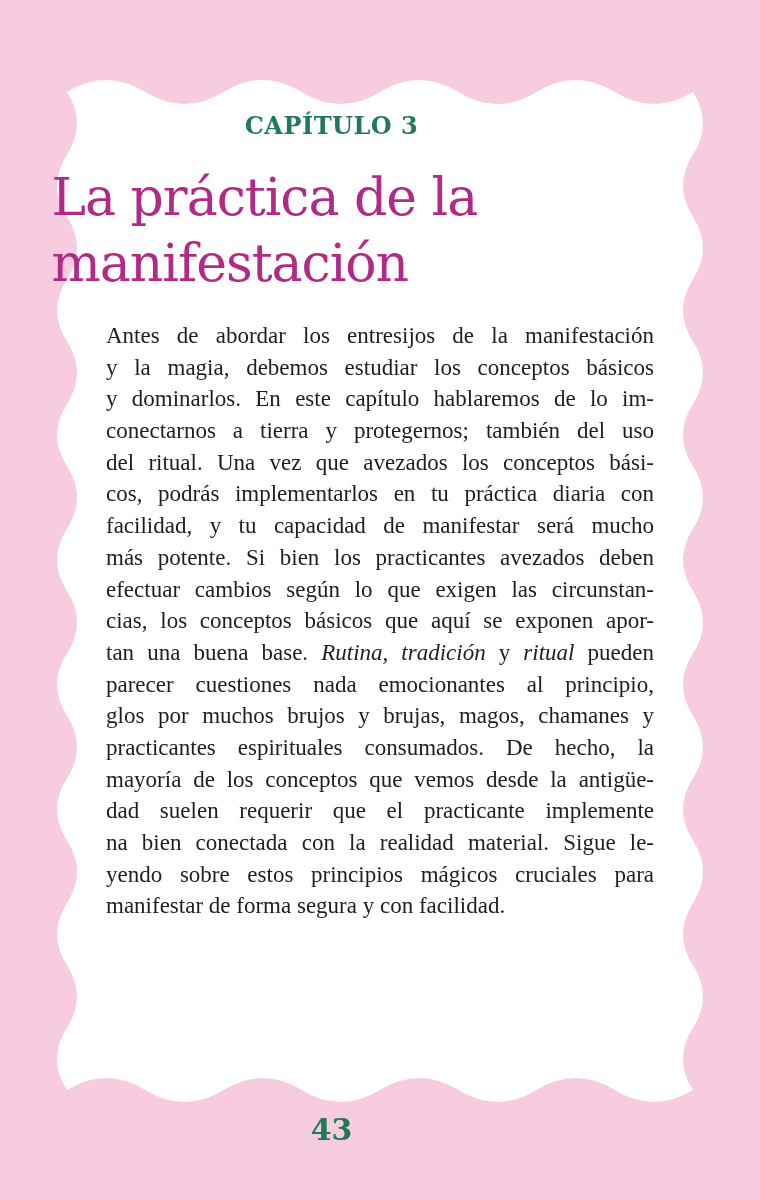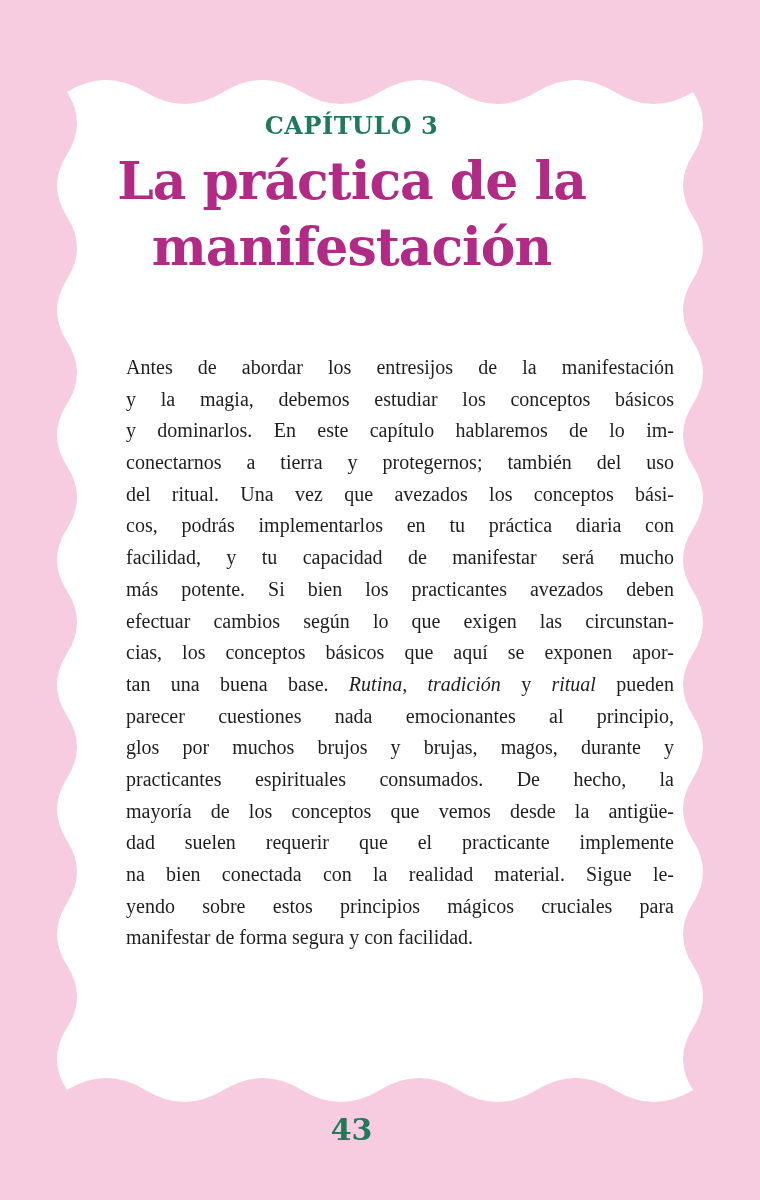--- a/index.html
+++ b/index.html
@@ -18,55 +18,55 @@
   }
   .card-svg {
     position: absolute;
     left: 0; top: 0;
     width: 760px; height: 1200px;
     display: block;
   }
   .content {
     position: absolute;
     left: 0; top: 0;
-    width: 663px; height: 1200px; margin-left: 20px;
+    width: 663px; height: 1200px;
   }
   .chapter-label {
     position: absolute;
     top: 113px;
     left: 0;
     width: 100%;
     text-align: center;
     font-family: "DejaVu Serif", serif;
     font-weight: bold;
     font-size: 24px;
     line-height: 26px;
     letter-spacing: 0.5px;
     color: var(--green, #21795a);
   }
   .page-title {
     position: absolute;
-    top: 148px;
+    top: 164px;
     left: 50%;
     transform: translateX(-50%);
     width: 560px;
-    text-align: center;
+    text-align: left;
     font-family: "DejaVu Serif", serif;
-    font-weight: bold;
+    font-weight: normal;
     font-size: 52px;
     line-height: 66px;
     letter-spacing: -1px;
     color: var(--magenta, #b12a85);
   }
   .body-text {
     position: absolute;
-    top: 352px;
+    top: 320px;
     left: 106px;
     width: 548px;
-    font-size: 20px;
+    font-size: 23px;
     line-height: 31.7px;
     color: var(--ink, #1e1e1e);
   }
   .body-line {
     text-align: justify;
     text-align-last: justify;
     white-space: nowrap;
     height: 31.7px;
   }
   .body-line.last {
@@ -106,21 +106,21 @@
         <div class="body-line"><span>y dominarlos. En este capítulo hablaremos de lo im-</span></div>
         <div class="body-line"><span>conectarnos a tierra y protegernos; también del uso</span></div>
         <div class="body-line"><span>del ritual. Una vez que avezados los conceptos bási-</span></div>
         <div class="body-line"><span>cos, podrás implementarlos en tu práctica diaria con</span></div>
         <div class="body-line"><span>facilidad, y tu capacidad de manifestar será mucho</span></div>
         <div class="body-line"><span>más potente. Si bien los practicantes avezados deben</span></div>
         <div class="body-line"><span>efectuar cambios según lo que exigen las circunstan-</span></div>
         <div class="body-line"><span>cias, los conceptos básicos que aquí se exponen apor-</span></div>
         <div class="body-line"><span>tan una buena base. </span><span class="it">Rutina, tradición</span><span> y </span><span class="it">ritual</span><span> pueden</span></div>
         <div class="body-line"><span>parecer cuestiones nada emocionantes al principio,</span></div>
-        <div class="body-line"><span>glos por muchos brujos y brujas, magos, durante y</span></div>
+        <div class="body-line"><span>glos por muchos brujos y brujas, magos, chamanes y</span></div>
         <div class="body-line"><span>practicantes espirituales consumados. De hecho, la</span></div>
         <div class="body-line"><span>mayoría de los conceptos que vemos desde la antigüe-</span></div>
         <div class="body-line"><span>dad suelen requerir que el practicante implemente</span></div>
         <div class="body-line"><span>na bien conectada con la realidad material. Sigue le-</span></div>
         <div class="body-line"><span>yendo sobre estos principios mágicos cruciales para</span></div>
         <div class="body-line last"><span>manifestar de forma segura y con facilidad.</span></div>
       </div>
 
     <div class="page-number">43</div>
 

